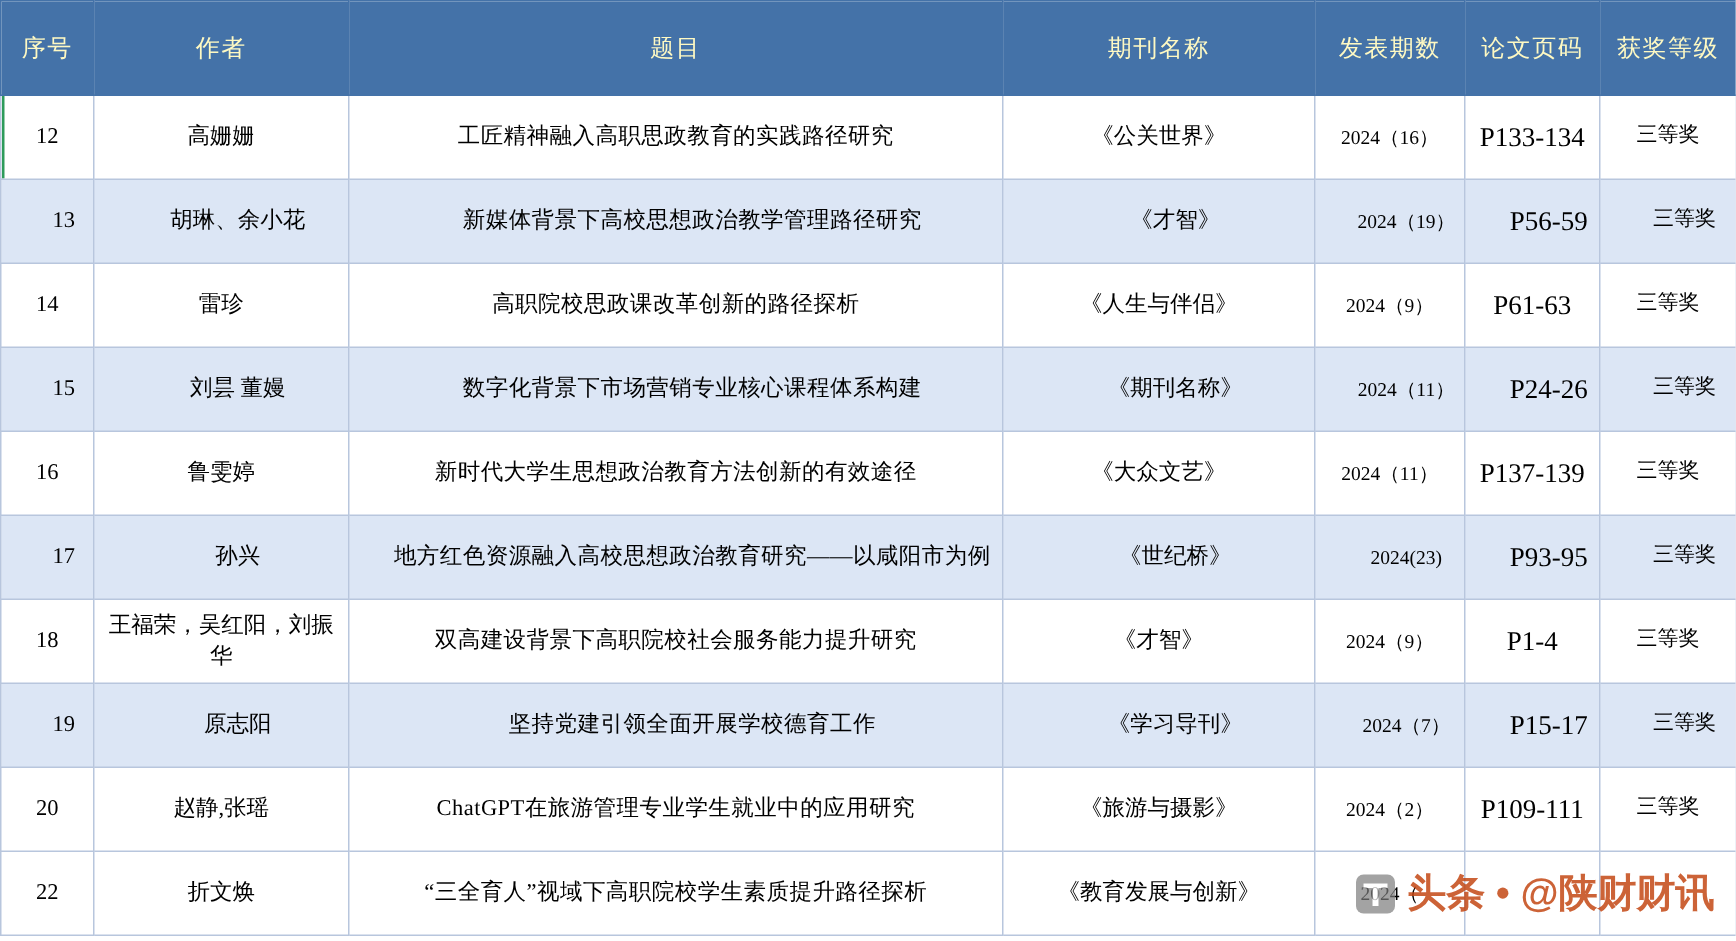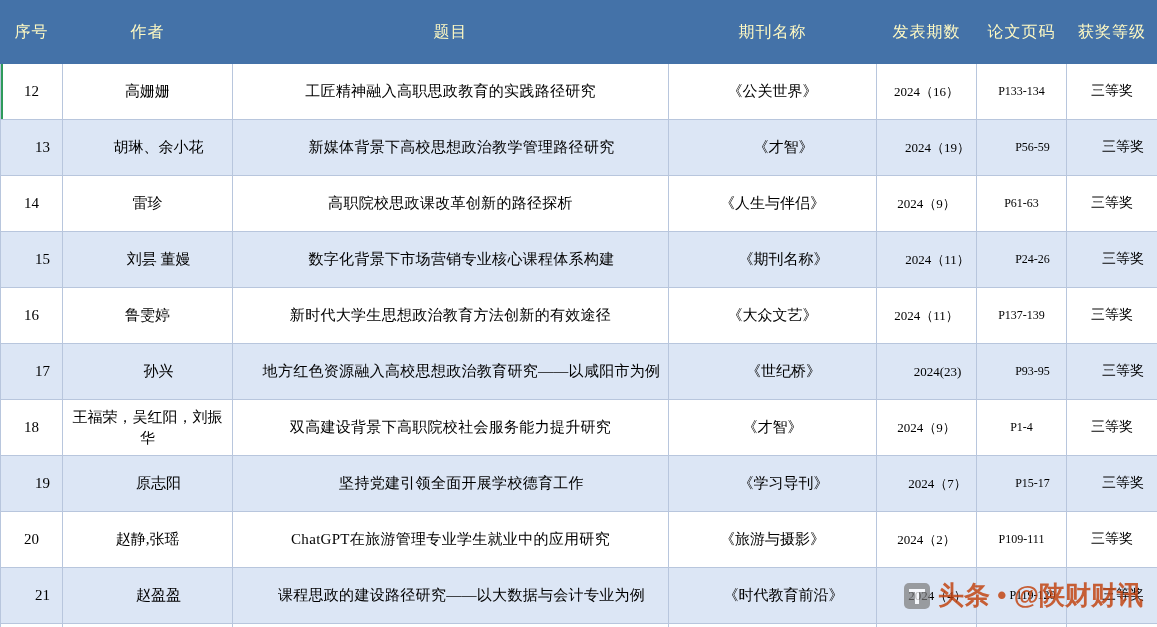--- a/index.html
+++ b/index.html
@@ -50,21 +50,21 @@
     word-break: break-word;
   }
   tbody tr.odd td { background: #ffffff; }
   tbody tr.even td { background: #dce6f5; padding-left: 28px; }
 
   td.col-index { font-size: 15px; }
   td.col-author { font-size: 15px; }
   td.col-title { font-size: 15px; letter-spacing: 0.3px; }
   td.col-journal { font-size: 15px; }
   td.col-issue { font-size: 13px; }
-  td.col-pages { font-size: 12px; }
+  td.col-pages { font-size: 18px; }
   td.col-level { font-size: 14px; }
 
   
   tbody tr:first-child td:first-child {
     box-shadow: inset 2px 0 0 0 #2e9b5b;
   }
 
   
   .watermark {
     position: absolute;
@@ -209,29 +209,20 @@
       </tr>
       <tr class="odd">
         <td class="col-index">20</td>
         <td class="col-author">赵静,张瑶</td>
         <td class="col-title">ChatGPT在旅游管理专业学生就业中的应用研究</td>
         <td class="col-journal">《旅游与摄影》</td>
         <td class="col-issue">2024（2）</td>
         <td class="col-pages">P109-111</td>
         <td class="col-level">三等奖</td>
       </tr>
-      <tr class="even">
-        <td class="col-index">21</td>
-        <td class="col-author">赵盈盈</td>
-        <td class="col-title">课程思政的建设路径研究——以大数据与会计专业为例</td>
-        <td class="col-journal">《时代教育前沿》</td>
-        <td class="col-issue">2024（4）</td>
-        <td class="col-pages">P119-120</td>
-        <td class="col-level">三等奖</td>
-      </tr>
       <tr class="odd">
         <td class="col-index">22</td>
         <td class="col-author">折文焕</td>
         <td class="col-title">“三全育人”视域下高职院校学生素质提升路径探析</td>
         <td class="col-journal">《教育发展与创新》</td>
         <td class="col-issue">2024（</td>
         <td class="col-pages"></td>
         <td class="col-level"></td>
       </tr>
     </tbody>

